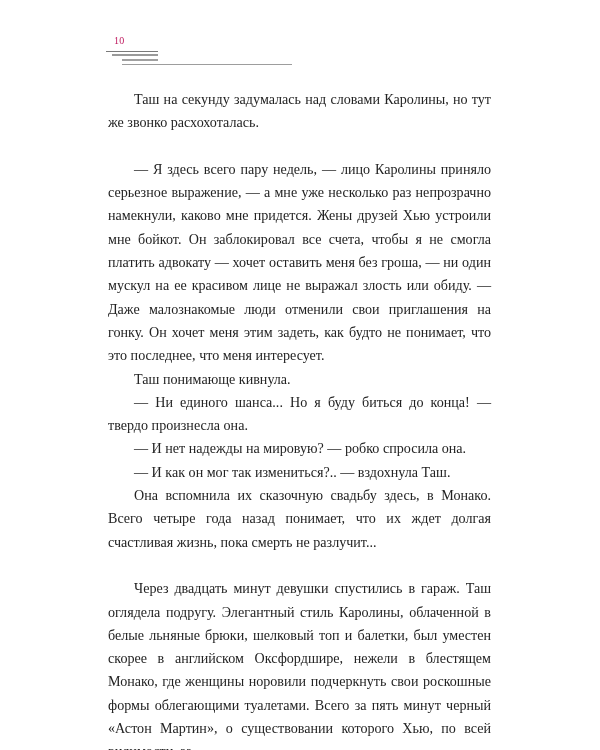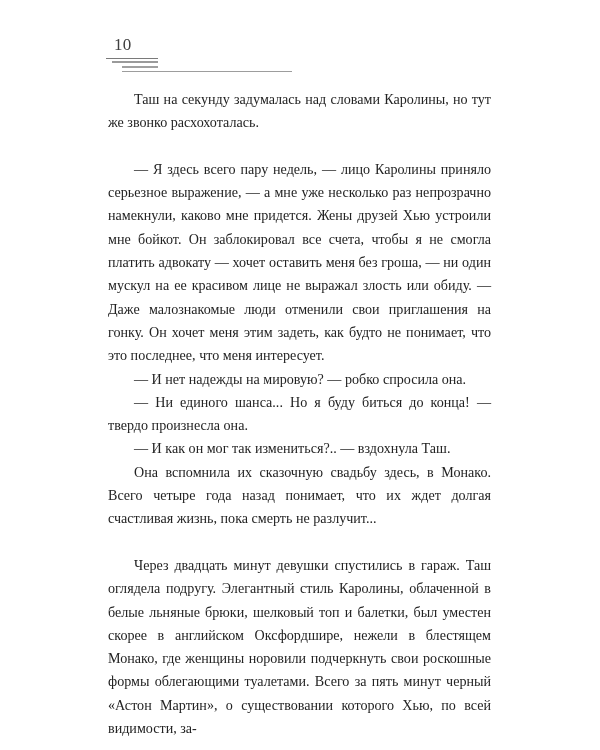--- a/index.html
+++ b/index.html
@@ -23,22 +23,22 @@
 
   
   .folio-block {
     position: absolute;
     left: 106px;
     top: 36px;
     width: 388px;
   }
   .folio-number {
     font-family: "Liberation Serif", "DejaVu Serif", serif;
-    font-size: 17px;
-    color: #404040;
+    font-size: 10px;
+    color: #be185d;
     line-height: 1;
     padding-left: 8px;
     letter-spacing: 0.3px;
   }
   .ornament {
     position: relative;
     margin-top: 5px;
     height: 12px;
   }
   .rule {
@@ -115,24 +115,25 @@
   </div>
 
   <div class="text-column">
 
     <p class="para last-line-left">Таш на секунду задумалась над словами Каролины, но тут же звонко расхохоталась.</p>
 
     <div class="gap-line"></div>
 
     <p class="para last-line-left">— Я здесь всего пару недель, — лицо Каролины приняло серьезное выражение, — а мне уже несколько раз непрозрачно намекнули, каково мне придется. Жены друзей Хью устроили мне бойкот. Он заблокировал все счета, чтобы я не смогла платить адвокату — хочет оставить меня без гроша, — ни один мускул на ее красивом лице не выражал злость или обиду. — Даже малознакомые люди отменили свои приглашения на гонку. Он хочет меня этим задеть, как будто не понимает, что это последнее, что меня интересует.</p>
 
+    <p class="para last-line-left">Таш понимающе кивнула.</p>
+
+    <p class="para last-line-left">— Ни единого шанса... Но я буду биться до конца! — твердо произнесла она.</p>
 
     <p class="para last-line-left">— И нет надежды на мировую? — робко спросила она.</p>
-
-    <p class="para last-line-left">— Ни единого шанса... Но я буду биться до конца! — твердо произнесла она.</p>
 
     <p class="para last-line-left">— И как он мог так измениться?.. — вздохнула Таш.</p>
 
     <p class="para last-line-left">Она вспомнила их сказочную свадьбу здесь, в Монако. Всего четыре года назад понимает, что их ждет долгая счастливая жизнь, пока смерть не разлучит...</p>
 
 
     <div class="gap-line"></div>
 
     <p class="para">Через двадцать минут девушки спустились в гараж. Таш оглядела подругу. Элегантный стиль Каролины, облаченной в белые льняные брюки, шелковый топ и балетки, был уместен скорее в английском Оксфордшире, нежели в блестящем Монако, где женщины норовили подчеркнуть свои роскошные формы облегающими туалетами. Всего за пять минут черный «Астон Мартин», о существовании которого Хью, по всей видимости, за-</p>
 

